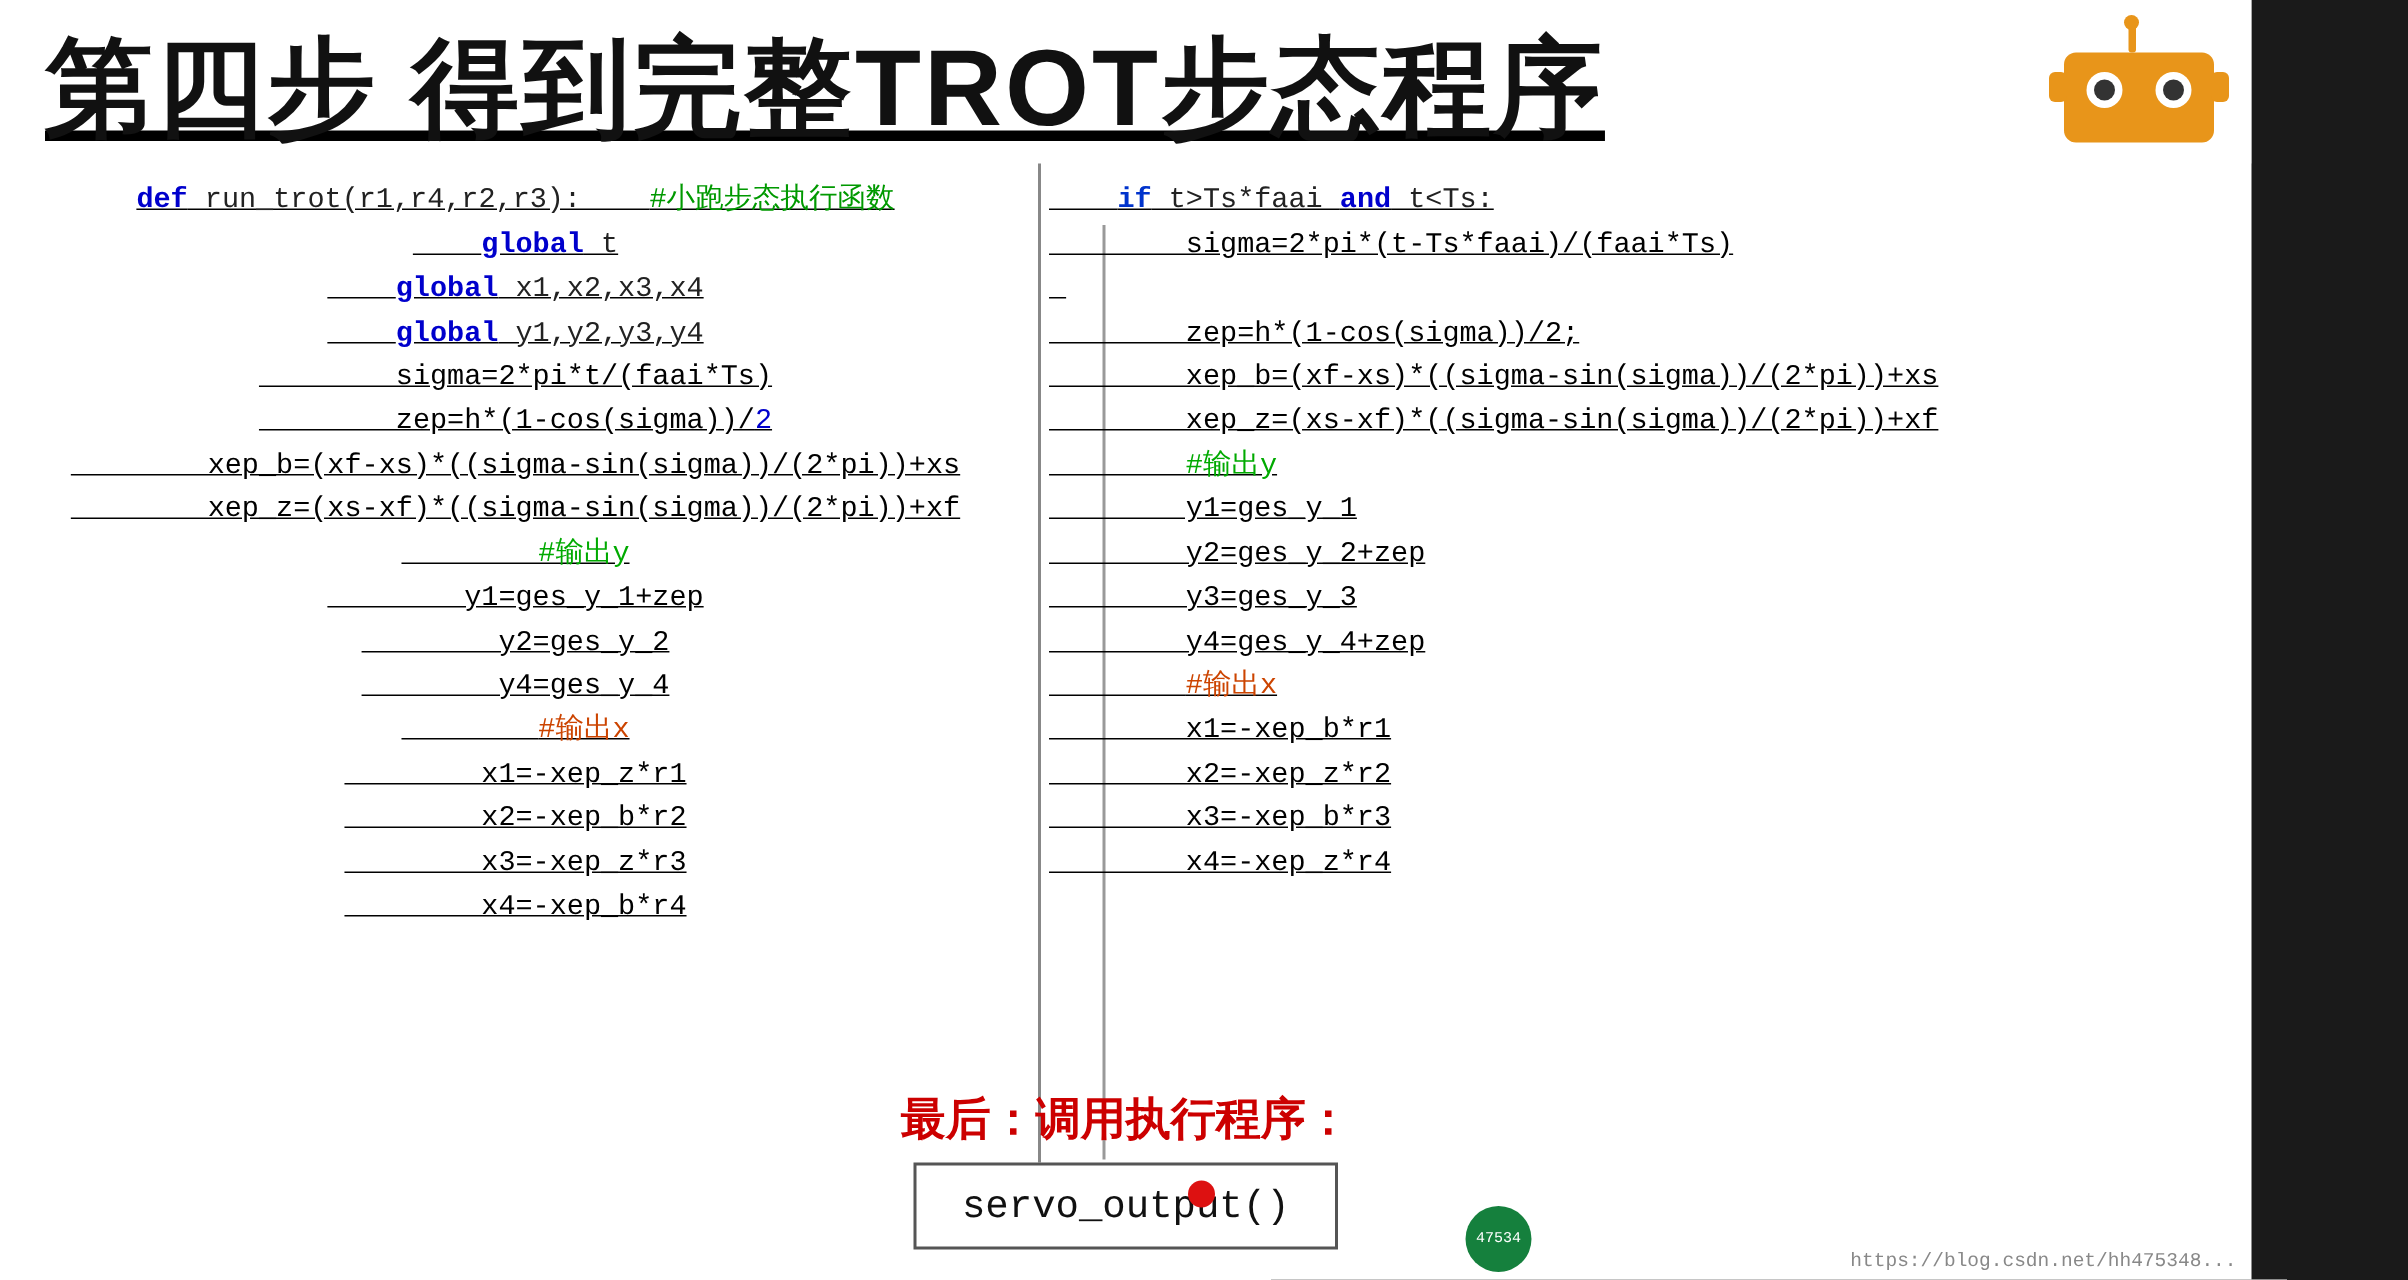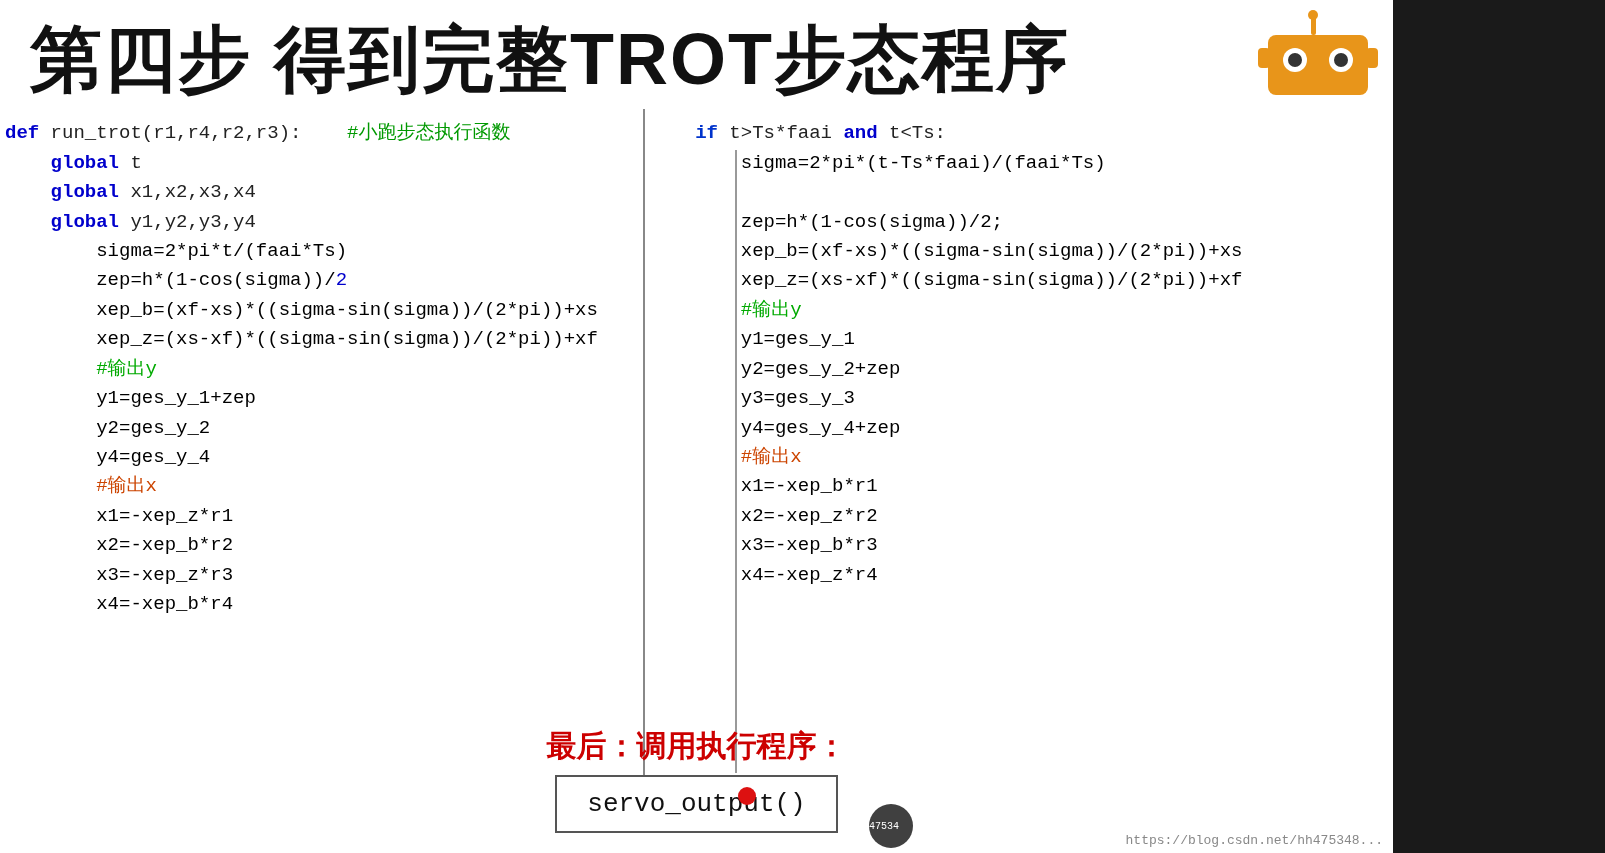--- a/index.html
+++ b/index.html
@@ -6,25 +6,26 @@
     body {
       width: 1605px;
       height: 853px;
       background: #1a1a1a;
       overflow: hidden;
       font-family: 'Courier New', Courier, monospace;
       position: relative;
     }
 
     .slide-container {
-      width: 1393px;
+      width: 1501px;
       height: 853px;
       background: #ffffff;
       position: relative;
       overflow: hidden;
+      text-decoration: underline;
     }
 
     .title-area {
       padding: 20px 30px 10px 30px;
       background: #ffffff;
     }
 
     .main-title {
       font-size: 72px;
       font-weight: bold;
@@ -41,20 +42,21 @@
       height: calc(853px - 150px);
       position: relative;
     }
 
     .left-code {
       width: 740px;
       padding: 10px 10px 10px 5px;
       font-size: 19px;
       line-height: 1.55;
       border-right: 2px solid #888;
+      text-align: center;
     }
 
     .right-code {
       width: 860px;
       padding: 10px 10px 10px 5px;
       font-size: 19px;
       line-height: 1.55;
     }
 
     .code-line {
@@ -130,24 +132,25 @@
       font-size: 13px;
       color: #888888;
     }
 
     .red-circle-bottom {
       position: absolute;
       bottom: 5px;
       right: 480px;
       width: 44px;
       height: 44px;
-      background: #404040;
+      background: #15803d;
       border-radius: 50%;
       display: flex;
       align-items: center;
+      justify-content: center;
       color: white;
       font-size: 11px;
     }
 
     .divider-line {
       position: absolute;
       left: 735px;
       top: 150px;
       bottom: 80px;
       width: 2px;

